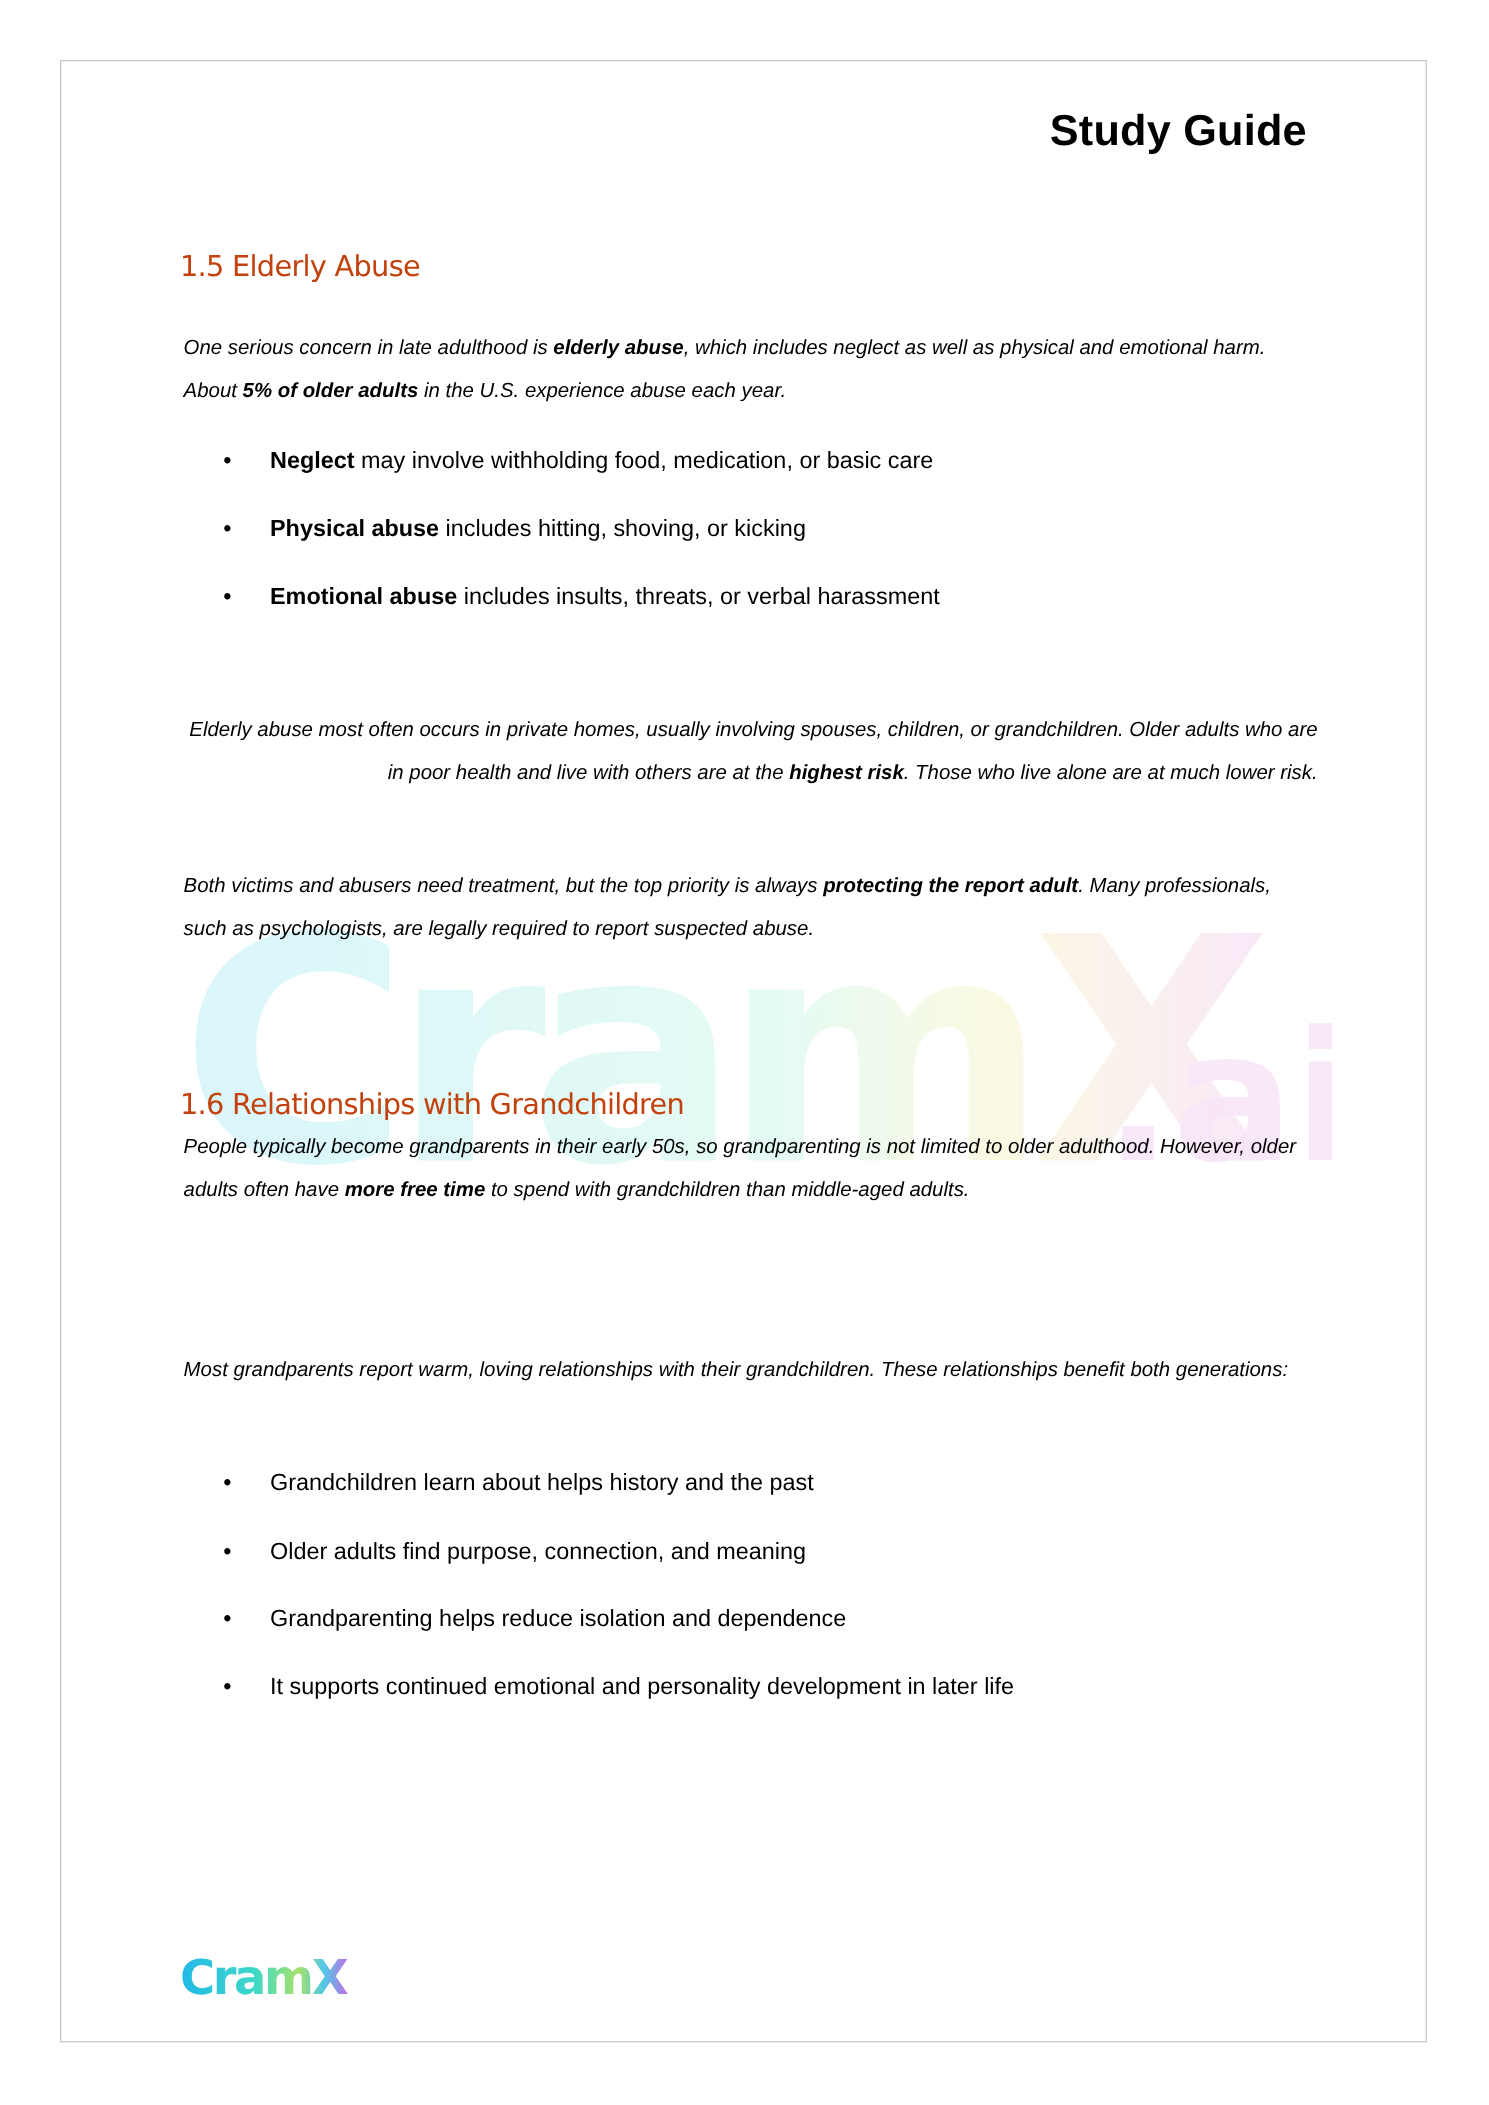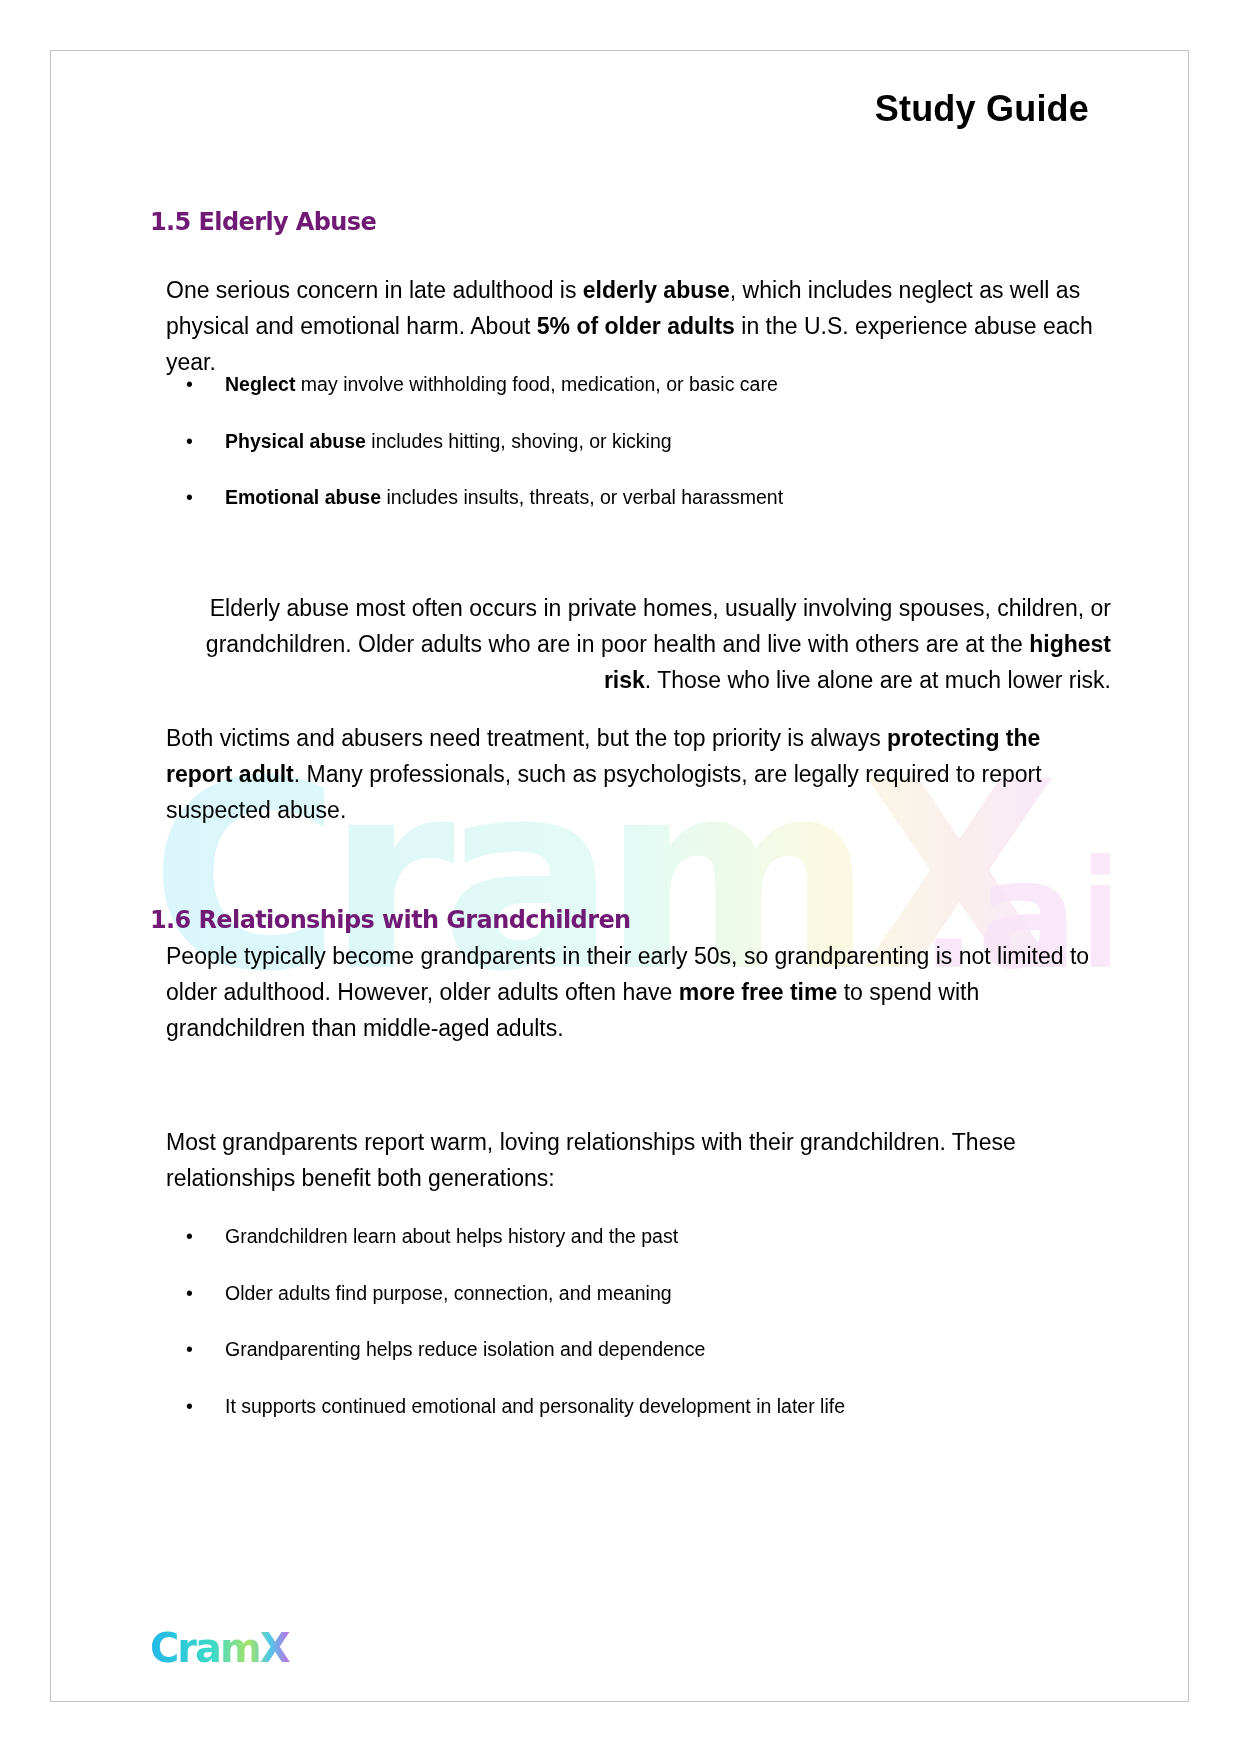--- a/index.html
+++ b/index.html
@@ -1,22 +1,22 @@
 <!DOCTYPE html>
 <html><head>
 <meta charset="utf-8">
 <style>
   html, body { margin: 0; padding: 0; background: #ffffff; }
   body { width: 1241px; height: 1754px; position: relative; overflow: hidden; font-family: "Liberation Sans", sans-serif; color: #000; }
   .page-border { position: absolute; left: 50px; top: 50px; width: 1139px; height: 1652px; border: 1px solid #c4c4c4; box-sizing: border-box; }
   .doc-title { position: absolute; right: 152px; top: 88px; font-size: 36px; font-weight: bold; letter-spacing: 0.2px; }
   .watermark { position: absolute; left: 150px; top: 772px; width: 960px; height: 200px; pointer-events: none; z-index: 0; }
   .content { position: absolute; left: 150px; top: 0; width: 940px; z-index: 1; }
-  h2 { position: absolute; left: 0; margin: 0; font-family: "DejaVu Sans", sans-serif; font-weight: bold; font-size: 24px; color: #701a75; letter-spacing: -0.6px; white-space: nowrap; }
-  p.para { position: absolute; left: 16px; margin: 0; font-size: 23px; line-height: 36px; width: 945px; }
+  h2 { position: absolute; left: 0; margin: 0; font-family: "DejaVu Sans", sans-serif; font-weight: normal; font-size: 24px; color: #c2410c; letter-spacing: -0.6px; white-space: nowrap; }
+  p.para { position: absolute; left: 3px; margin: 0; font-size: 17px; line-height: 36px; width: 945px; font-style: italic; }
   .bullet { position: absolute; left: 0; font-size: 19.5px; line-height: 24px; white-space: nowrap; }
   .bullet .dot { position: absolute; left: 36px; top: 0; }
   .bullet .txt { position: absolute; left: 75px; top: 0; }
   b { font-weight: bold; }
   .logo { position: absolute; left: 150px; top: 1620px; width: 150px; height: 54px; }
 </style>
 </head>
 <body>
 
 <div class="page-border"></div>

